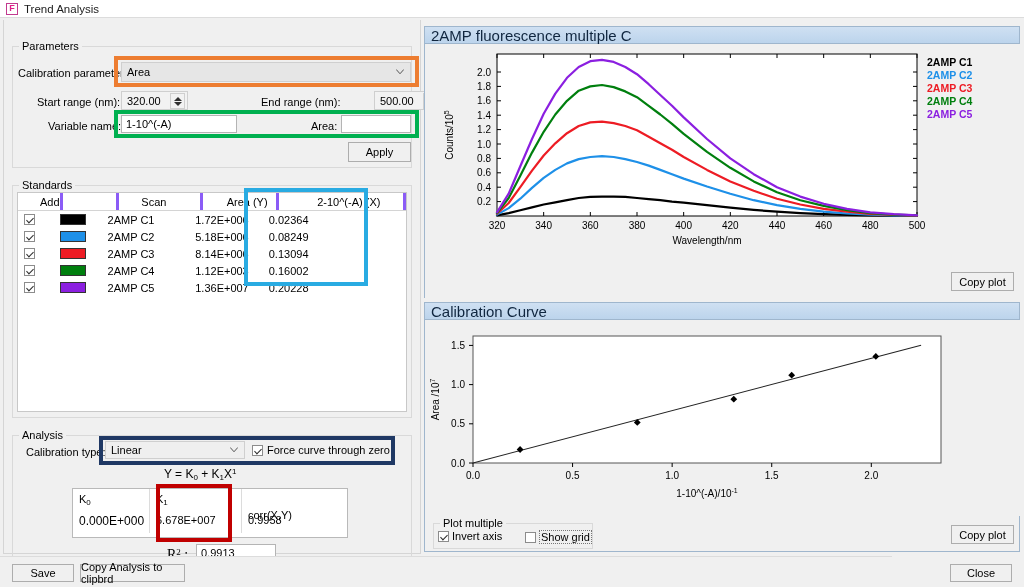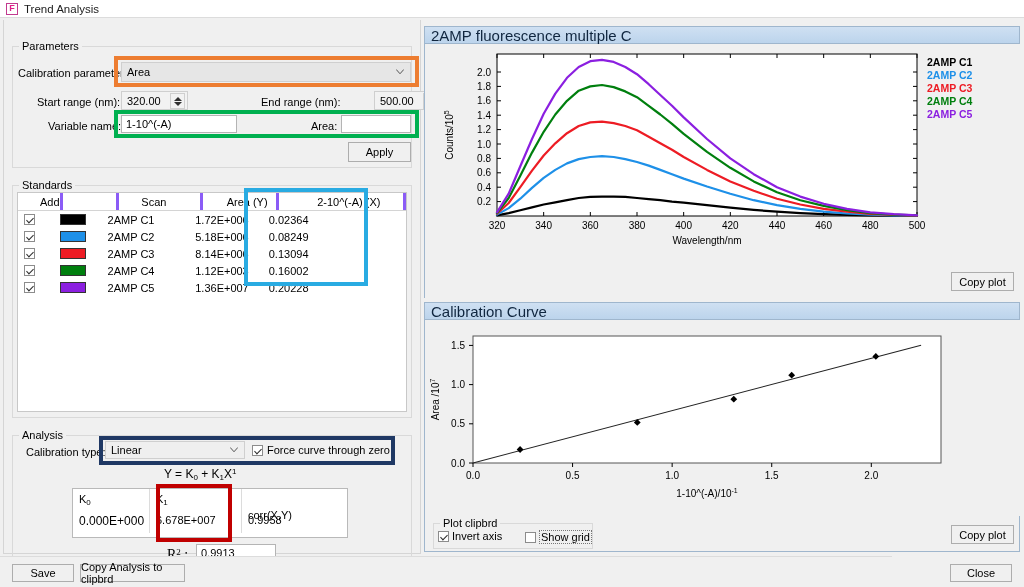--- a/index.html
+++ b/index.html
@@ -426,21 +426,21 @@
             <text x="14" y="79.5" font-size="10" text-anchor="middle" transform="rotate(-90 14 79.5)">Area /10<tspan dy="-4" font-size="7">7</tspan></text>
             <line x1="48" y1="143" x2="496.0851063829787" y2="25.20750000000001" stroke="#222" stroke-width="1.1"></line>
             <polygon points="95.0788085106383 126.11604938271606 98.4788085106383 129.51604938271606 95.0788085106383 132.91604938271607 91.67880851063829 129.51604938271606" fill="#000"></polygon>
             <polygon points="212.2779574468085 98.99135802469135 215.6779574468085 102.39135802469136 212.2779574468085 105.79135802469136 208.8779574468085 102.39135802469136" fill="#000"></polygon>
             <polygon points="308.76561702127657 75.78641975308642 312.16561702127655 79.18641975308643 308.76561702127657 82.58641975308643 305.3656170212766 79.18641975308643" fill="#000"></polygon>
             <polygon points="366.6781276595745 51.79753086419752 370.0781276595745 55.19753086419752 366.6781276595745 58.597530864197516 363.2781276595745 55.19753086419752" fill="#000"></polygon>
             <polygon points="450.8384680851064 32.982716049382724 454.2384680851064 36.38271604938272 450.8384680851064 39.78271604938272 447.4384680851064 36.38271604938272" fill="#000"></polygon>
           </svg>
 
         <div class="groupbox" style="left:8px; top:203px; width:160px; height:26px;">
-          <span class="grouplabel">Plot clipbrd</span>
+          <span class="grouplabel">Plot multiple</span>
         </div>
         <div style="position:absolute; left:13px; top:210px; display:flex; align-items:center; gap:3px;">
           <span class="chk on"></span>
           <span class="lbl" style="position:static;">Invert axis</span>
         </div>
         <div style="position:absolute; left:100px; top:210px; display:flex; align-items:center; gap:3px;">
           <span class="chk"></span>
           <span class="lbl" style="position:static; border:1px dotted #777; padding:0 1px;">Show grid</span>
         </div>
 

